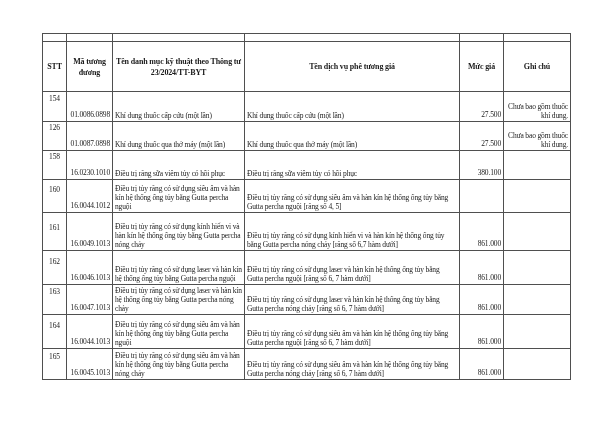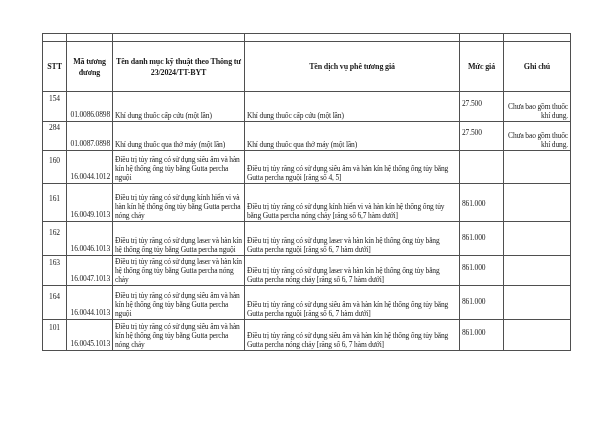--- a/index.html
+++ b/index.html
@@ -34,21 +34,21 @@
     font-weight: bold;
     text-align: center;
     vertical-align: middle;
     line-height: 11px;
   }
   .price-table td { vertical-align: bottom; }
   td.c-stt  { text-align: center; padding-bottom: 18px; }
   td.c-code { text-align: right; padding-bottom: 2px; }
   td.c-name { text-align: left; }
   td.c-serv { text-align: left; }
-  td.c-price{ padding-bottom: 13px; }
+  td.c-price{ text-align: right; padding-bottom: 2px; }
   td.c-note { text-align: right; }
   tr.spacer td { border-top: 1px solid #4f4f4f; border-bottom: 1px solid #4f4f4f; }
 </style>
 </head>
 <body>
 
 <div class="page">
   <table class="price-table">
     <colgroup>
       <col style="width:24px">
@@ -77,26 +77,34 @@
       </tr>
       <tr style="height:30px">
         <td class="c-stt">154</td>
         <td class="c-code">01.0086.0898</td>
         <td class="c-name">Khí dung thuốc cấp cứu (một lần)</td>
         <td class="c-serv">Khí dung thuốc cấp cứu (một lần)</td>
         <td class="c-price">27.500</td>
         <td class="c-note">Chưa bao gồm thuốc khí dung.</td>
       </tr>
       <tr style="height:24px">
-        <td class="c-stt">284</td>
+        <td class="c-stt">126</td>
         <td class="c-code">01.0087.0898</td>
         <td class="c-name">Khí dung thuốc qua thở máy (một lần)</td>
         <td class="c-serv">Khí dung thuốc qua thở máy (một lần)</td>
         <td class="c-price">27.500</td>
         <td class="c-note">Chưa bao gồm thuốc khí dung.</td>
+      </tr>
+      <tr style="height:14px">
+        <td class="c-stt">158</td>
+        <td class="c-code">16.0230.1010</td>
+        <td class="c-name">Điều trị răng sữa viêm tủy có hồi phục</td>
+        <td class="c-serv">Điều trị răng sữa viêm tủy có hồi phục</td>
+        <td class="c-price">380.100</td>
+        <td class="c-note"></td>
       </tr>
       <tr style="height:33px">
         <td class="c-stt">160</td>
         <td class="c-code">16.0044.1012</td>
         <td class="c-name">Điều trị tủy răng có sử dụng siêu âm và hàn kín hệ thống ống tủy bằng Gutta percha nguội</td>
         <td class="c-serv">Điều trị tủy răng có sử dụng siêu âm và hàn kín hệ thống ống tủy bằng Gutta percha nguội [răng số  4, 5]</td>
         <td class="c-price"></td>
         <td class="c-note"></td>
       </tr>
       <tr style="height:38px">
@@ -125,21 +133,21 @@
       </tr>
       <tr style="height:34px">
         <td class="c-stt">164</td>
         <td class="c-code">16.0044.1013</td>
         <td class="c-name">Điều trị tủy răng có sử dụng siêu âm và hàn kín hệ thống ống tủy bằng Gutta percha nguội</td>
         <td class="c-serv">Điều trị tủy răng có sử dụng siêu âm và hàn kín hệ thống ống tủy bằng Gutta percha nguội [răng số  6, 7 hàm dưới]</td>
         <td class="c-price">861.000</td>
         <td class="c-note"></td>
       </tr>
       <tr style="height:31px">
-        <td class="c-stt">101</td>
+        <td class="c-stt">165</td>
         <td class="c-code">16.0045.1013</td>
         <td class="c-name">Điều trị tủy răng có sử dụng siêu âm và hàn kín hệ thống ống tủy bằng Gutta percha nóng chảy</td>
         <td class="c-serv">Điều trị tủy răng có sử dụng siêu âm và hàn kín hệ thống ống tủy bằng Gutta percha nóng chảy [răng số  6, 7 hàm dưới]</td>
         <td class="c-price">861.000</td>
         <td class="c-note"></td>
       </tr>
     </tbody>
   </table>
 </div>
 

